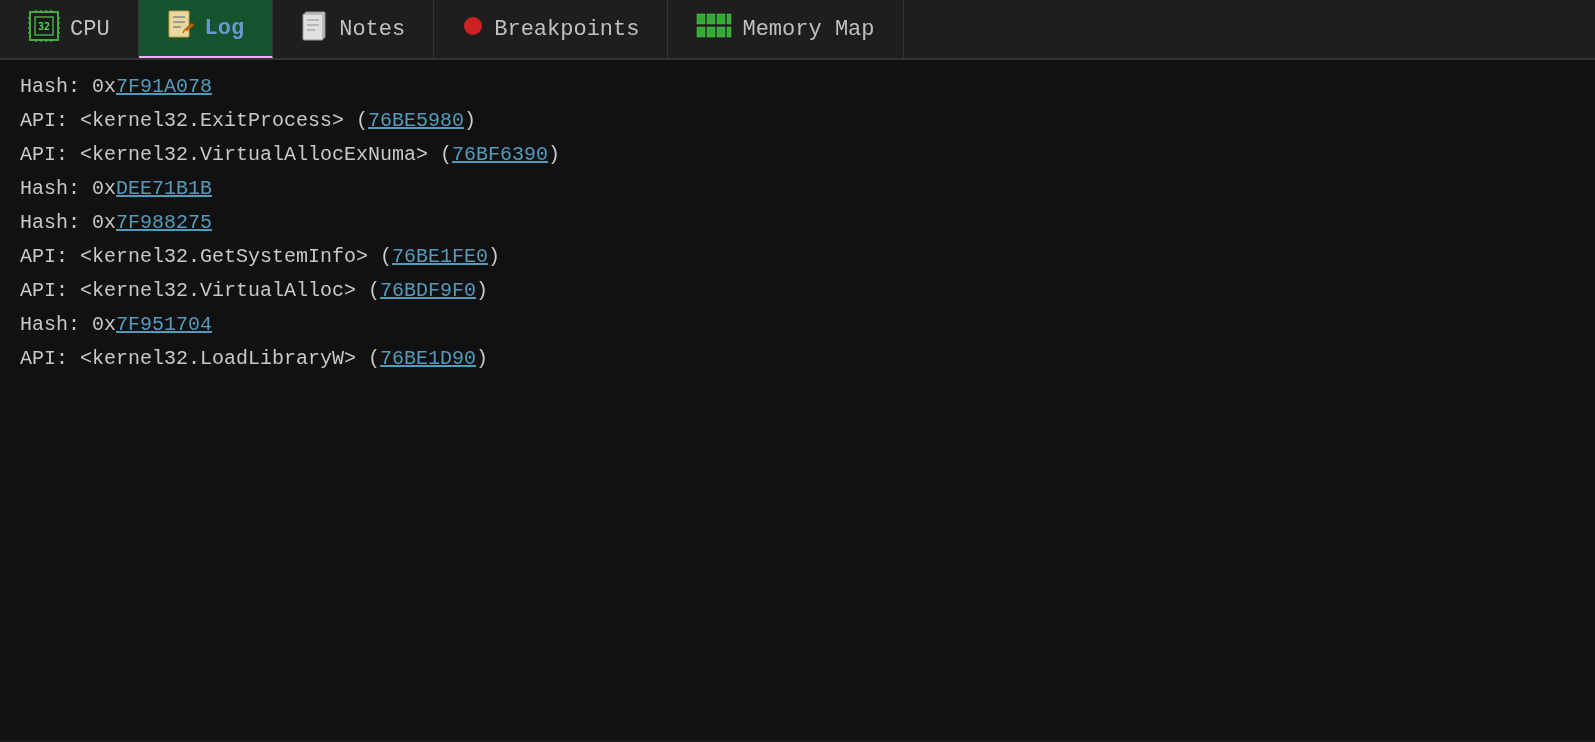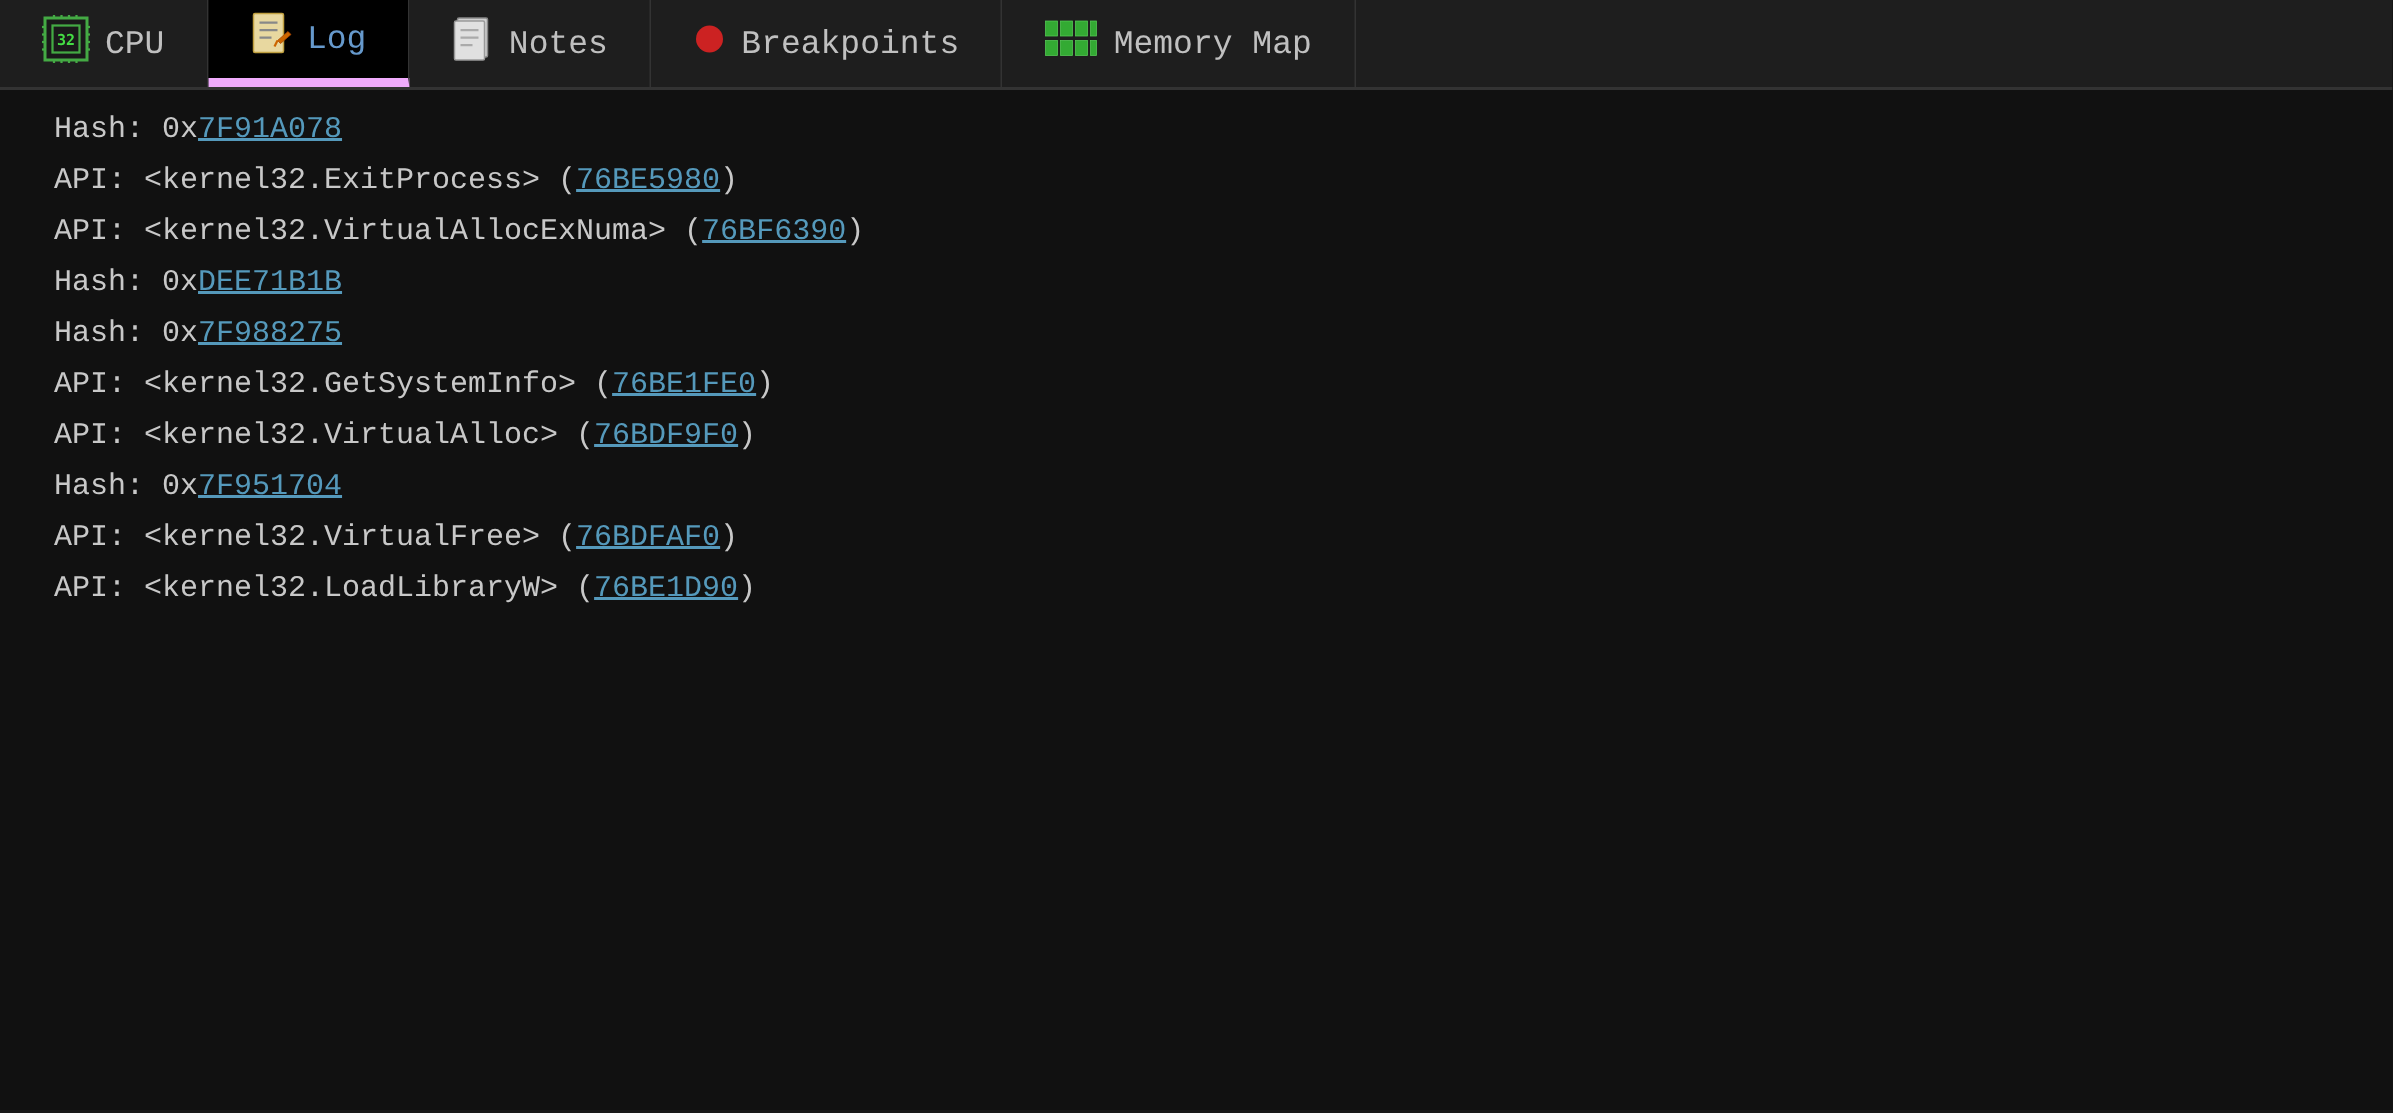--- a/index.html
+++ b/index.html
@@ -34,27 +34,28 @@
       cursor: pointer;
       font-size: 22px;
       font-weight: normal;
       color: #c0c0c0;
       border-right: 1px solid #333;
       white-space: nowrap;
     }
 
     .tab.active {
       color: #6699cc;
-      border-bottom: 6px solid #f0abfc;
-      background-color: #000000;
+      border-bottom: 2px solid #f0abfc;
+      background-color: #14532d;
+      font-weight: bold;
     }
 
     .content-area {
       background-color: #111;
-      padding: 10px 36px;
+      padding: 10px 20px;
       height: calc(742px - 62px);
       overflow-y: auto;
       font-size: 20px;
       line-height: 1.7;
       color: #c8c8c8;
     }
 
     .log-line {
       display: block;
       white-space: pre;
@@ -153,15 +154,14 @@
 
 <div class="content-area">
   <span class="log-line">Hash: 0x<a href="#">7F91A078</a></span>
   <span class="log-line">API: &lt;kernel32.ExitProcess&gt; (<a href="#">76BE5980</a>)</span>
   <span class="log-line">API: &lt;kernel32.VirtualAllocExNuma&gt; (<a href="#">76BF6390</a>)</span>
   <span class="log-line">Hash: 0x<a href="#">DEE71B1B</a></span>
   <span class="log-line">Hash: 0x<a href="#">7F988275</a></span>
   <span class="log-line">API: &lt;kernel32.GetSystemInfo&gt; (<a href="#">76BE1FE0</a>)</span>
   <span class="log-line">API: &lt;kernel32.VirtualAlloc&gt; (<a href="#">76BDF9F0</a>)</span>
   <span class="log-line">Hash: 0x<a href="#">7F951704</a></span>
-  <span class="log-line">API: &lt;kernel32.VirtualFree&gt; (<a href="#">76BDFAF0</a>)</span>
   <span class="log-line">API: &lt;kernel32.LoadLibraryW&gt; (<a href="#">76BE1D90</a>)</span>
 </div>
 
 </body></html>

